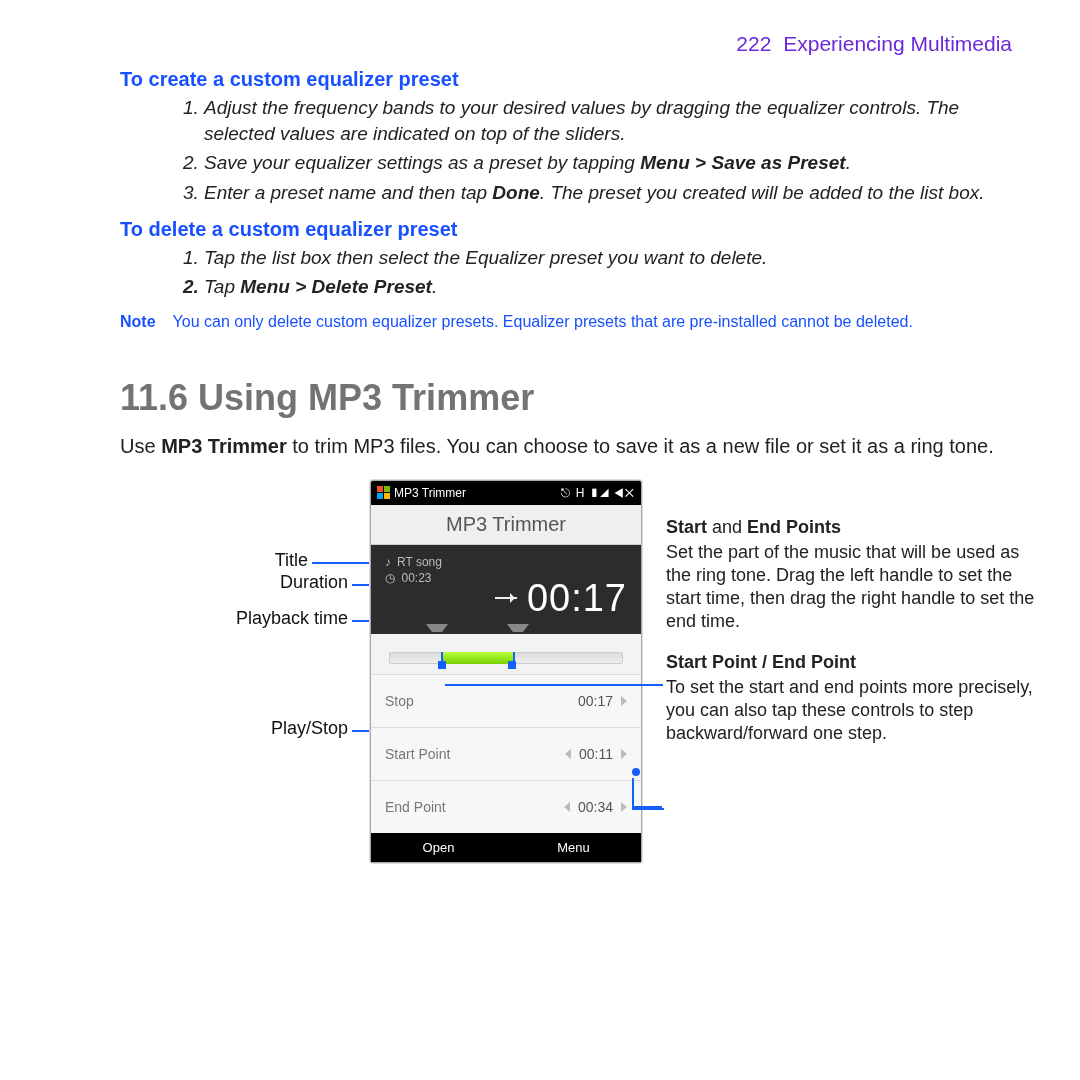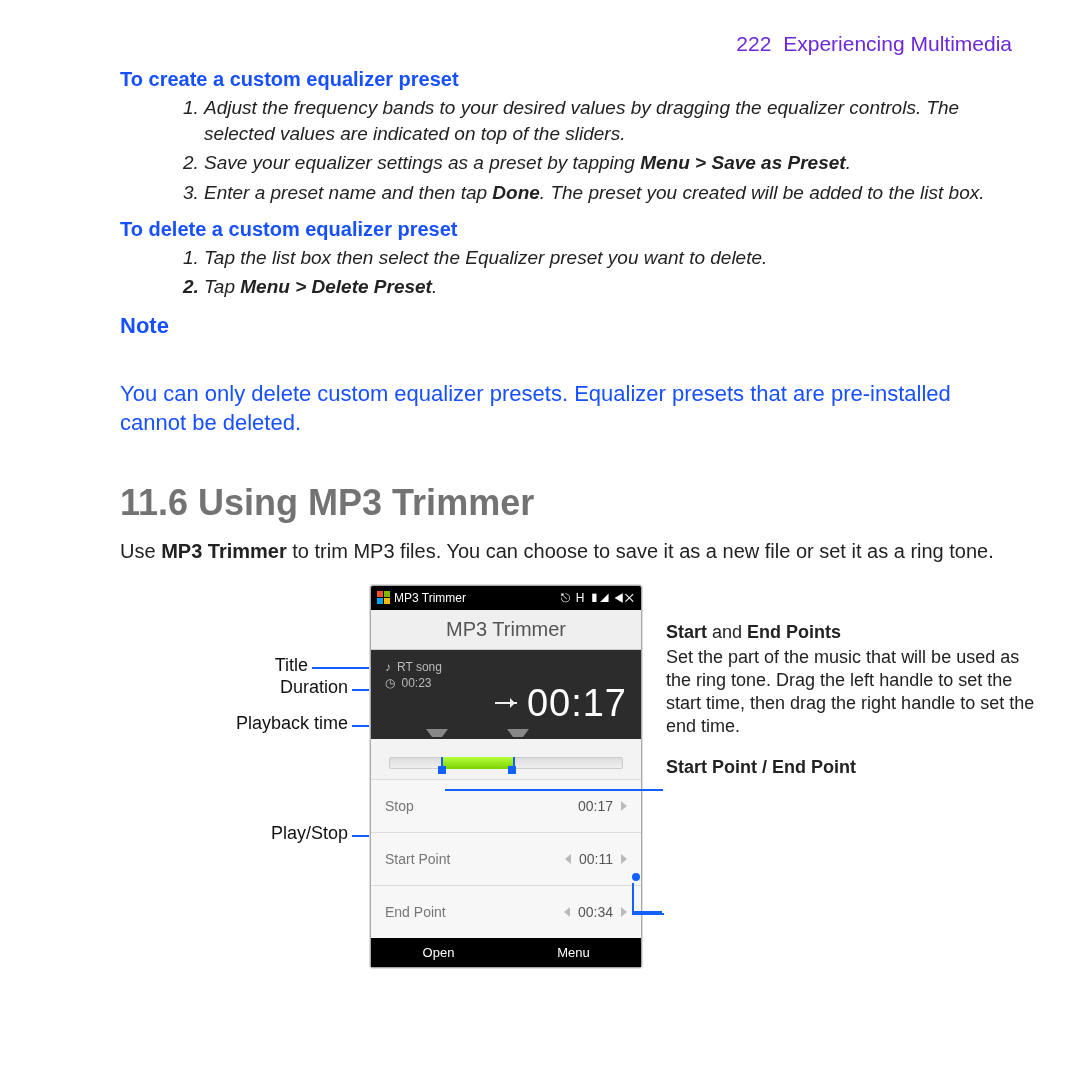--- a/index.html
+++ b/index.html
@@ -2,21 +2,21 @@
 <html><head>
 <meta charset="utf-8">
 <style>
   html,body{margin:0;padding:0;background:#fff;font-family:"Segoe UI","Myriad Pro",Arial,sans-serif;color:#222;}
   .page{width:1080px;height:1080px;position:relative;box-sizing:border-box;padding:32px 68px 0 120px;}
   .pghead{font-size:21px;color:#6d28d9;text-align:right;}
   .pghead .pn{margin-right:6px;}
   .h3{color:#1750ff;font-weight:700;font-size:20px;margin:12px 0 4px;}
   ol.steps{margin:0 0 4px 0;padding-left:84px;font-size:19px;line-height:1.35;font-style:italic;}
   ol.steps li{margin:4px 0;}
-  .notewrap{display:flex;gap:40px;font-size:22px;color:#1750ff;line-height:1.3;margin-top:12px;flex-direction:column;}
+  .notewrap{display:flex;gap:17px;font-size:16px;color:#1750ff;line-height:1.3;margin-top:12px;}
   .notewrap .nl{font-weight:700;}
   .h2{color:#737373;font-weight:700;font-size:36px;margin:44px 0 14px;}
   .intro{font-size:20px;line-height:1.35;margin:0 0 20px;}
   .figurewrap{position:relative;height:410px;margin-top:0;}
   
   .phone{position:absolute;left:250px;top:0;width:270px;border:1px solid #aaa;background:#000;border-radius:3px;box-shadow:0 0 0 1px #ddd;}
   .statusbar{display:flex;align-items:center;justify-content:space-between;height:24px;padding:0 6px;color:#fff;font-size:12px;}
   .sb-left{display:flex;align-items:center;gap:4px;}
   .winflag{display:inline-grid;grid-template-columns:6px 6px;grid-template-rows:6px 6px;gap:1px;}
   .winflag span:nth-child(1){background:#f25022;}
@@ -183,16 +183,17 @@
     <div style="position:absolute;left:512px;top:298px;width:30px;height:30px;border-left:2px solid #1260ff;border-bottom:2px solid #1260ff;"></div>
     <div style="position:absolute;left:512px;top:288px;width:8px;height:8px;border-radius:50%;background:#1260ff;"></div>
     <div style="position:absolute;left:512px;top:326px;width:30px;height:2px;background:#1260ff;"></div>
 
     <div class="rightcol">
       <div class="rh">
         <span class="b">Start</span><span> and </span><span class="b">End Points</span>
       </div>
       <p>Set the part of the music that will be used as the ring tone. Drag the left handle to set the start time, then drag the right handle to set the end time.</p>
       <div class="rh"><span class="b">Start Point / End Point</span></div>
+      <p>To set the start and end points more precisely, you can also tap these controls to step backward/forward one step.</p>
     </div>
 
   </div>
 </div>
 
 </body></html>

